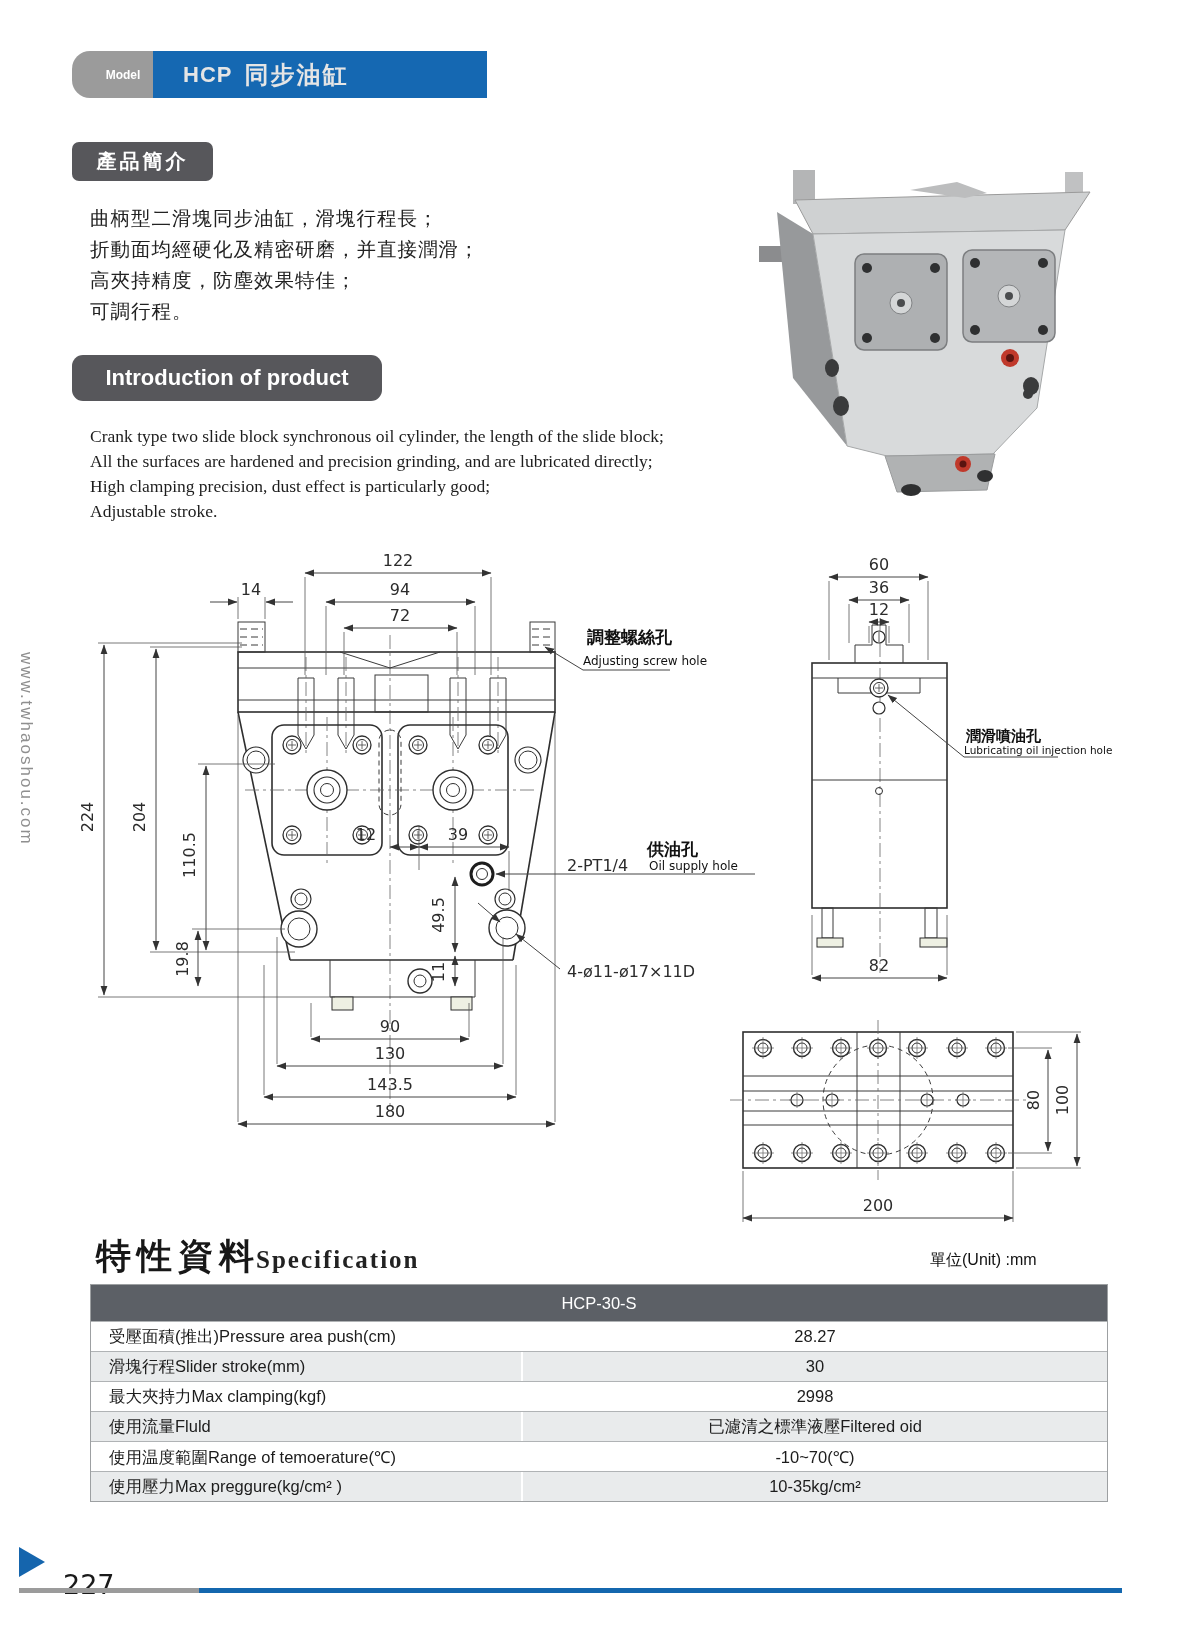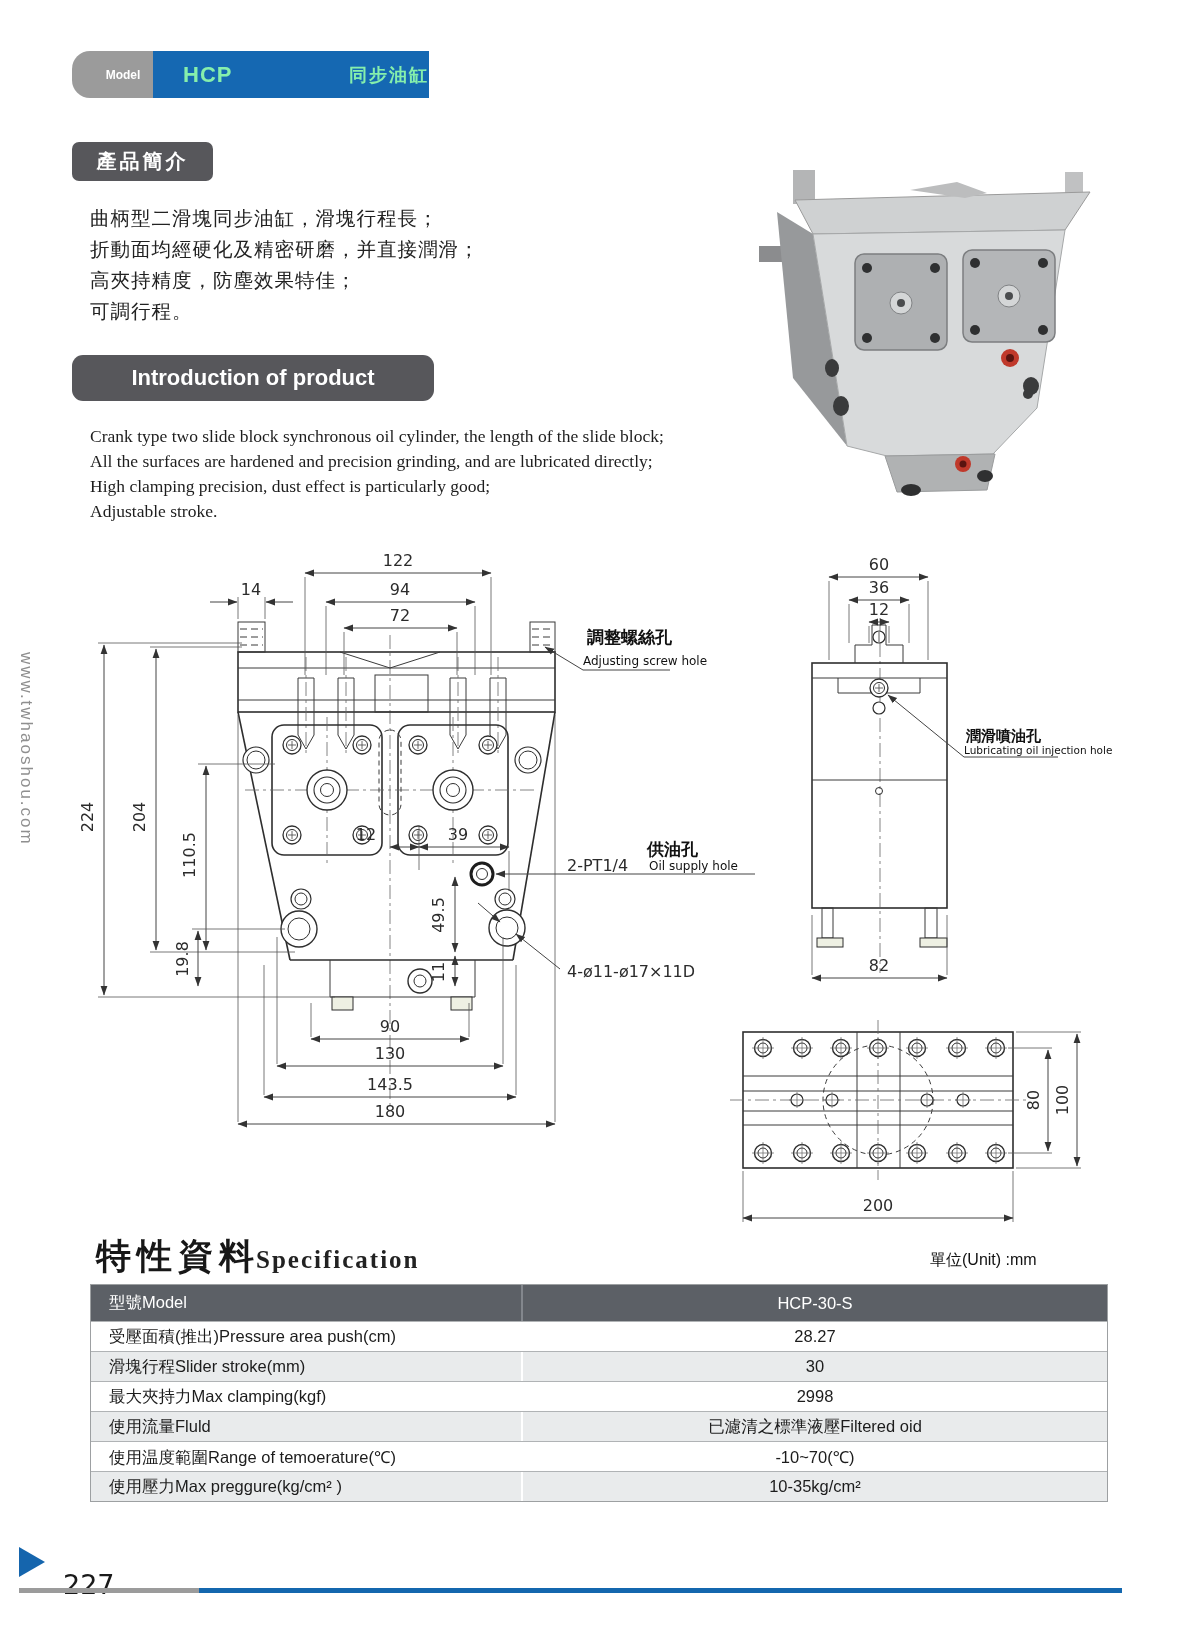--- a/index.html
+++ b/index.html
@@ -3,28 +3,28 @@
 <meta charset="utf-8">
 <style>
   html,body{margin:0;padding:0;background:#fff;}
   #page{position:relative;width:1200px;height:1628px;background:#ffffff;overflow:hidden;
         font-family:"Liberation Sans",sans-serif;}
   .abs{position:absolute;}
 
   
   .model-box{left:72px;top:51px;width:102px;height:47px;background:#9b9b9b;color:#fff;
              font-weight:bold;font-size:12px;display:flex;align-items:center;justify-content:center;border-radius:18px;}
-  .title-bar{left:153px;top:51px;width:276px;height:47px;background:#1568b2;color:#86efac;
-             display:flex;align-items:center;padding-left:30px;box-sizing:border-box;justify-content:space-between;}
+  .title-bar{left:153px;top:51px;width:334px;height:47px;background:#1568b2;color:#e5e5e5;
+             display:flex;align-items:center;padding-left:30px;box-sizing:border-box;}
   .title-bar .code{font-weight:bold;font-size:22px;letter-spacing:1px;}
-  .title-bar .name{font-weight:bold;font-size:18px;margin-left:4px;letter-spacing:2px;}
+  .title-bar .name{font-weight:bold;font-size:24px;margin-left:12px;letter-spacing:2px;}
 
   .chip{background:#57575b;color:#fff;font-weight:bold;display:flex;align-items:center;justify-content:center;}
   .chip-cn{left:72px;top:142px;width:141px;height:39px;font-size:20px;letter-spacing:3px;border-radius:7px;}
-  .chip-en{left:72px;top:355px;width:362px;height:46px;font-size:22px;border-radius:11px;}
+  .chip-en{left:72px;top:355px;width:310px;height:46px;font-size:22px;border-radius:11px;}
 
   .cn-par{left:90px;top:203px;width:460px;font-family:"Liberation Serif",serif;
           font-size:19.5px;line-height:31px;color:#222;letter-spacing:1px;}
   .en-par{left:90px;top:424px;width:660px;font-family:"Liberation Serif",serif;
           font-size:17.5px;line-height:25px;color:#1d1d1d;}
 
   .site{left:36px;top:652px;transform:rotate(90deg);transform-origin:0 0;white-space:nowrap;
         color:#8f8f8f;font-size:17px;letter-spacing:2px;}
 
   
@@ -392,21 +392,20 @@
       <text class="d" x="798" y="686" text-anchor="middle">200</text>
     </g>
   </svg>
 
   <div class="abs spec-title-cn">特性資料</div>
   <div class="abs spec-title-en">Specification</div>
   <div class="abs spec-unit">單位(Unit) :mm</div>
 
   <div class="abs spec-table">
     <div class="srow head">
-      <div class="c1">型號Model</div>
       <div class="c2">HCP-30-S</div>
     </div>
     <div class="srow">
       <div class="c1">受壓面積(推出)Pressure area push(cm)</div>
       <div class="c2">28.27</div>
     </div>
     <div class="srow">
       <div class="c1">滑塊行程Slider stroke(mm)</div>
       <div class="c2">30</div>
     </div>

